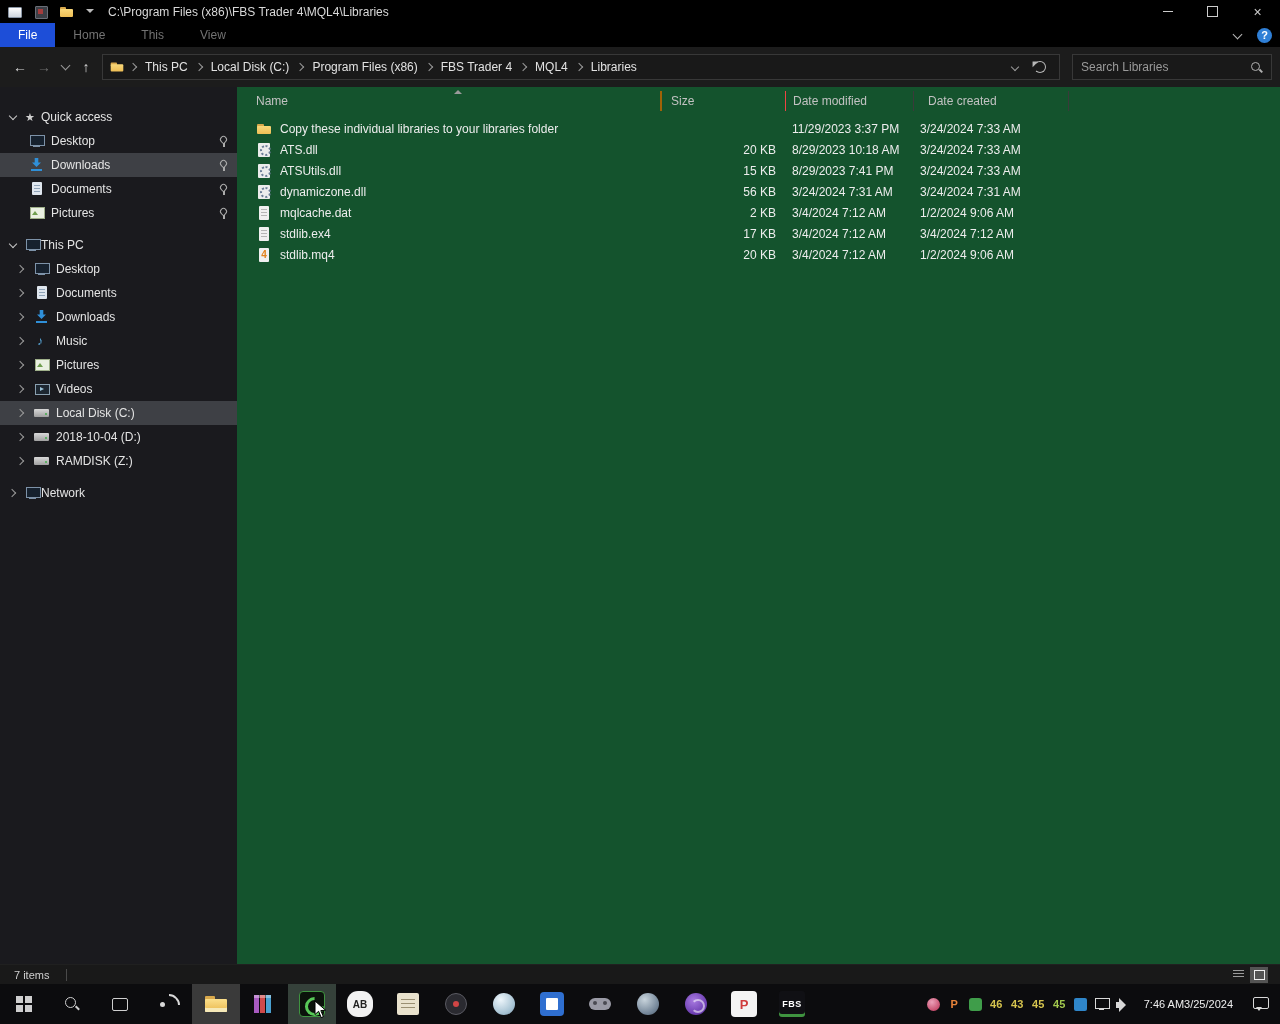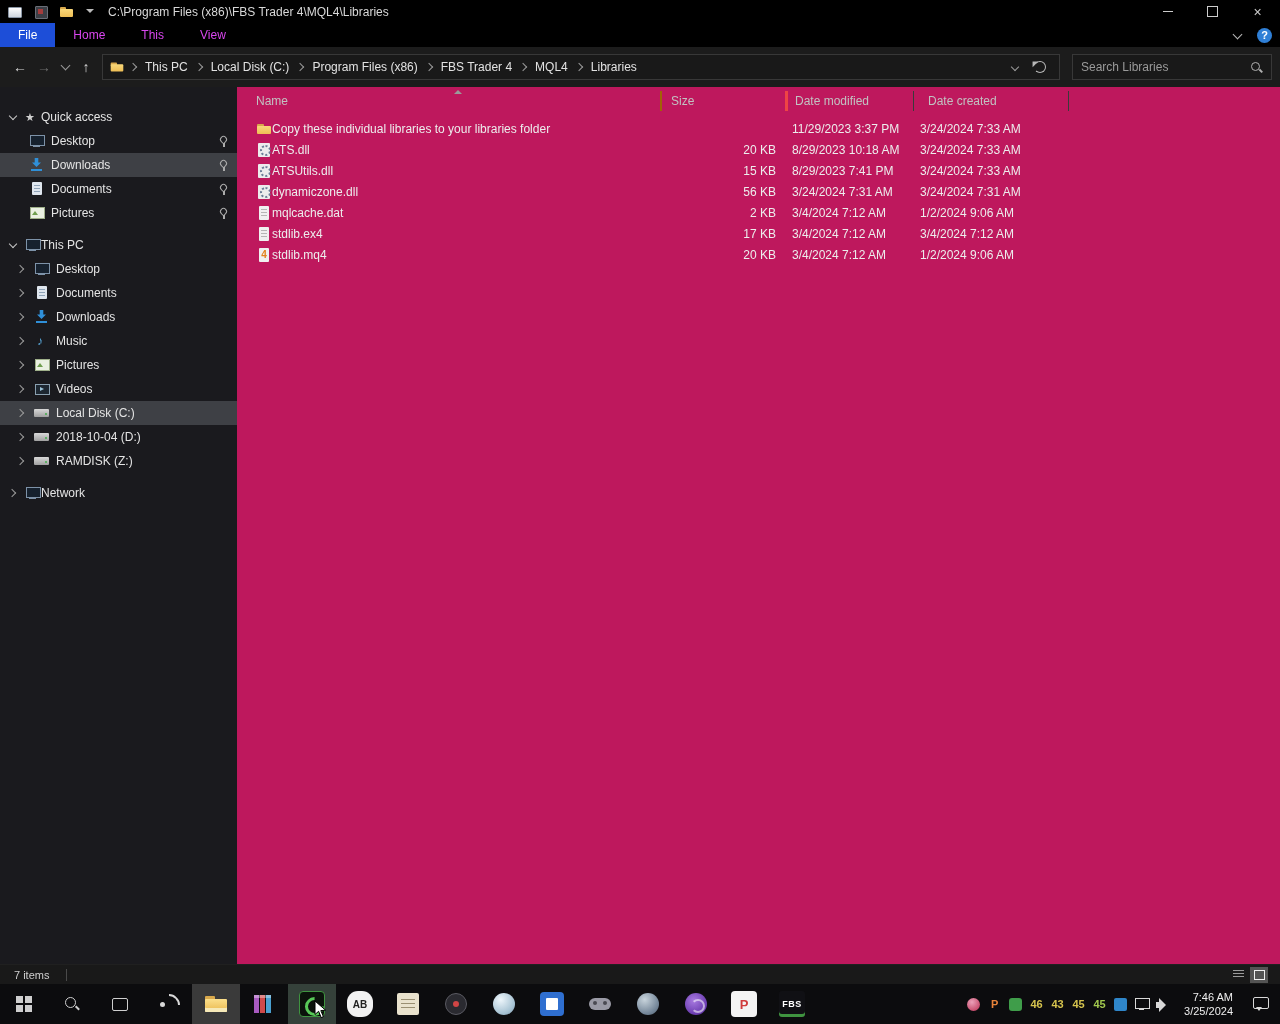--- a/index.html
+++ b/index.html
@@ -22,21 +22,21 @@
   .caption{margin-left:auto;display:flex;height:100%}
   .cap{width:45px;height:100%;display:flex;align-items:center;justify-content:center;position:relative;color:#ccc}
   .cap.min::before{content:"";width:10px;height:1px;background:#ccc}
   .cap.max::before{content:"";width:9px;height:9px;border:1px solid #ccc}
   .cap.close{font-size:14px}
   .cap.close::before{content:"\00D7"}
 
   
   .ribbon{height:24px;background:#000;display:flex;align-items:stretch;font-size:12px;position:relative;flex:none}
   .tabs{display:flex;height:100%}
-  .rtab{padding:0 18px;display:flex;align-items:center;color:#d946ef;cursor:default}
+  .rtab{padding:0 18px;display:flex;align-items:center;color:#737373;cursor:default}
   .rtab.active{background:#1d4ed8;color:#fff}
   .ribbon-right{position:absolute;right:8px;top:0;height:100%;display:flex;align-items:center;gap:14px}
   .expand-chev{width:10px;height:10px;position:relative}
   .expand-chev::before{content:"";position:absolute;left:1px;top:1px;width:6px;height:6px;border-right:1.4px solid #b8b8b8;border-bottom:1.4px solid #b8b8b8;transform:rotate(45deg)}
   .help-btn{width:15px;height:15px;border-radius:50%;background:#2f7fd6;color:#fff;font-size:11px;font-weight:bold;display:flex;align-items:center;justify-content:center}
   .help-btn::before{content:"?"}
 
   
   .navbar{height:40px;background:#1c1c1c;display:flex;align-items:center;padding:0 8px;flex:none}
   .nav-btn{width:24px;height:26px;display:flex;align-items:center;justify-content:center;font-size:14px;color:#d8d8d8;flex:none}
@@ -80,32 +80,32 @@
   .tree-item.pc .ico{margin-left:8px}
   .tree-item.selected{background:#3e4045}
   .item-label{margin-left:6px;white-space:nowrap}
   .pin{margin-left:auto;margin-right:9px;width:10px;height:13px;position:relative;display:none}
   .pin.show{display:block}
   .pin::before{content:"";position:absolute;left:2px;top:1px;width:5px;height:5px;border:1.4px solid #ababab;border-radius:50% 50% 50% 0;transform:rotate(-45deg)}
   .pin::after{content:"";position:absolute;left:5px;top:8px;width:1.5px;height:4px;background:#ababab}
   .star{width:14px;height:16px;position:relative}
   .star::before{content:"\2605";position:absolute;left:0;top:0;color:#cfcfcf;font-size:11px;line-height:16px}
 
-  .filearea{flex:1;background:#be185d;position:relative;min-width:0}
+  .filearea{flex:1;background:#14532d;position:relative;min-width:0}
   .sort-caret{position:absolute;left:217px;top:3px;width:0;height:0;border-left:4px solid transparent;border-right:4px solid transparent;border-bottom:4px solid #9a9a9a}
   .col-headers{display:flex;height:26px;align-items:flex-end;color:#c2c2c2;font-size:12px;padding-bottom:2px}
   .ch{height:20px;line-height:20px;white-space:nowrap;overflow:hidden}
   .ch.name{width:423px;padding-left:19px}
   .ch.size{width:125px;padding-left:9px;border-left:2px solid #a16207}
-  .ch.modified{width:128px;padding-left:7px;border-left:3px solid #ef4444}
+  .ch.modified{width:128px;padding-left:7px;border-left:1px solid #ef4444}
   .ch.created{width:156px;padding-left:14px;border-left:1px solid #3a3a3a;border-right:1px solid #3a3a3a}
   .rows{padding-top:5px}
   .frow{display:flex;height:21px;align-items:center;color:#ededed;font-size:12px}
   .cell{white-space:nowrap;overflow:hidden}
-  .c-name{width:423px;padding-left:19px;display:flex;align-items:center;}
+  .c-name{width:423px;padding-left:19px;display:flex;align-items:center;gap:8px}
   .c-size{width:125px;padding-right:9px;text-align:right}
   .c-mod{width:128px;padding-left:7px}
   .c-cre{width:132px;padding-left:7px}
 
   
   .ico{width:16px;height:16px;position:relative;display:inline-block;flex:none}
   .icon-folder::before{content:"";position:absolute;left:1px;top:3px;width:7px;height:3px;background:#d9a94c;border-radius:1px 1px 0 0}
   .icon-folder::after{content:"";position:absolute;left:1px;top:5px;width:14px;height:8px;background:linear-gradient(180deg,#f9d87a,#eebe55);border-radius:1px}
   .icon-dll::before{content:"";position:absolute;left:2px;top:1px;width:12px;height:14px;background:#ececec;border-radius:1px}
   .icon-dll::after{content:"";position:absolute;left:4px;top:3px;width:7px;height:7px;border:2px dotted #6a7c96;border-radius:50%}
@@ -180,21 +180,21 @@
   .tico-globe-red::before{content:"";width:13px;height:13px;border-radius:50%;background:radial-gradient(circle at 38% 32%,#eba0b8,#c95070 70%)}
   .tico-p-orange{color:#e8833a}
   .tico-chart-green::before{content:"";width:13px;height:13px;border-radius:3px;background:#3f9d4a}
   .tico-badge-yellow{color:#d6c44e}
   .tico-badge-green{color:#a3c94e}
   .tico-blue-square::before{content:"";width:13px;height:13px;border-radius:2px;background:#2f86c9}
   .tico-monitor::before{content:"";position:absolute;left:4px;top:4px;width:13px;height:9px;border:1.3px solid #d8d8d8}
   .tico-monitor::after{content:"";position:absolute;left:8px;top:14px;width:5px;height:2px;background:#d8d8d8}
   .tico-speaker::before{content:"";position:absolute;left:4px;top:8px;width:4px;height:6px;background:#d8d8d8}
   .tico-speaker::after{content:"";position:absolute;left:7px;top:4px;border-top:7px solid transparent;border-bottom:7px solid transparent;border-left:7px solid #d8d8d8}
-  .clock{display:flex;flex-direction:column;align-items:flex-end;justify-content:center;line-height:14px;padding:0 9px;text-align:right;white-space:nowrap}
+  .clock{display:flex;flex-direction:row;align-items:flex-end;justify-content:center;line-height:14px;padding:0 9px;text-align:right;white-space:nowrap}
   .action-center{width:34px;display:flex;align-items:center;justify-content:center;position:relative}
   .ac-glyph{width:16px;height:14px;position:relative}
   .ac-glyph::before{content:"";position:absolute;left:0;top:0;width:14px;height:10px;border:1.3px solid #d8d8d8;border-radius:2px}
   .ac-glyph::after{content:"";position:absolute;left:3px;top:10px;border-left:3px solid transparent;border-right:3px solid transparent;border-top:4px solid #d8d8d8}
 </style>
 </head>
 <body>
 
 <div class="screen">
 

